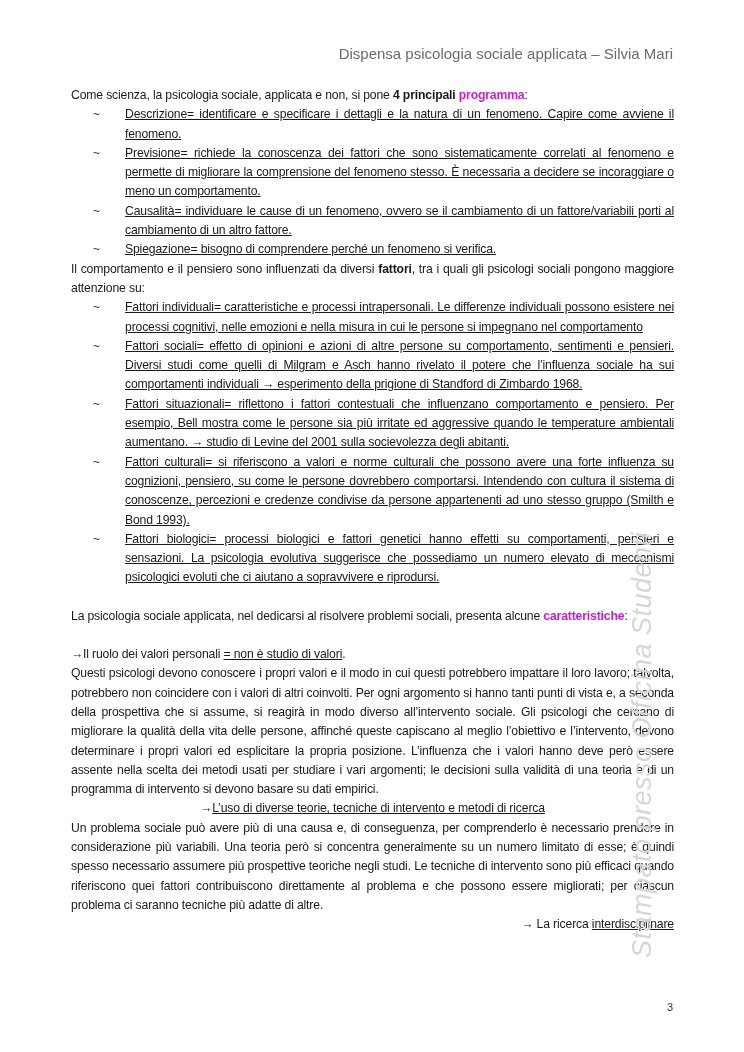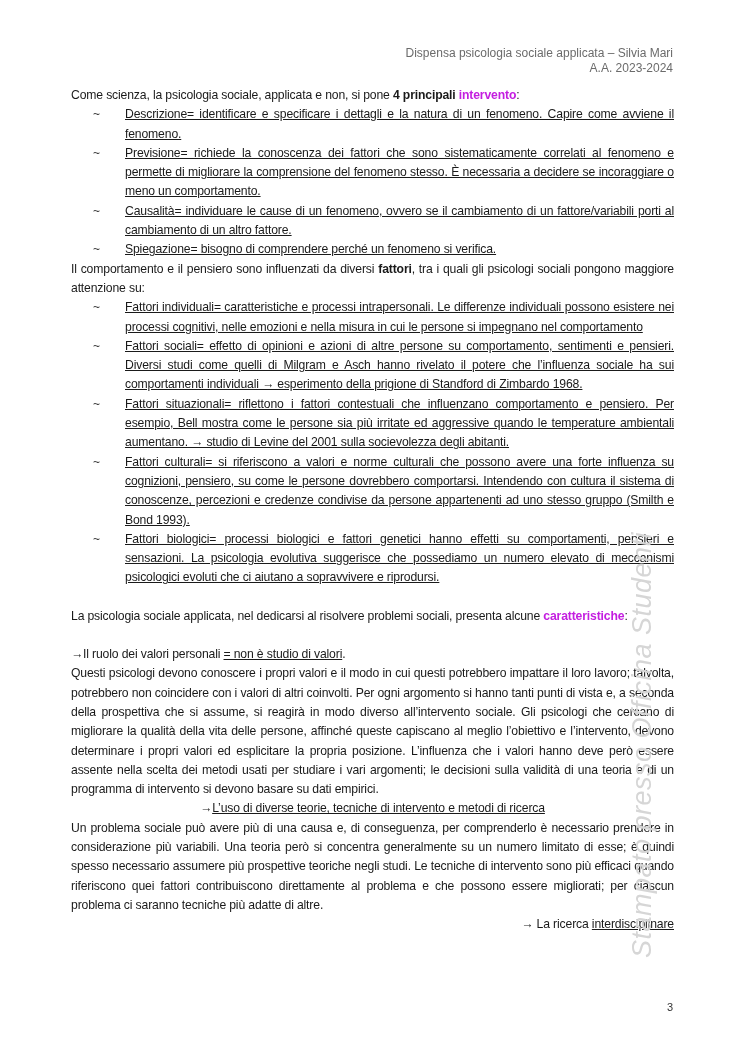--- a/index.html
+++ b/index.html
@@ -1,19 +1,19 @@
 <!DOCTYPE html>
 <html><head>
 <meta charset="utf-8">
 <style>
   html, body { margin: 0; padding: 0; background: #ffffff; }
   body { width: 744px; height: 1052px; position: relative; overflow: hidden;
          font-family: "Liberation Sans", "DejaVu Sans", sans-serif; color: #1a1a1a; }
   .header { position: absolute; right: 71px; top: 46px; text-align: right;
-            font-size: 12px; line-height: 15px; color: #6b6b6b; }
+            font-size: 15px; line-height: 15px; color: #6b6b6b; }
   .content { position: absolute; left: 71px; top: 86px; width: 603px;
              font-size: 12.2px; line-height: 19.3px; text-align: justify; letter-spacing: -0.15px; }
   .content p { margin: 0; }
   ul.tilde { list-style: none; margin: 0; padding: 0 0 0 54px; text-decoration: underline; }
   ul.tilde li { position: relative; }
   ul.tilde li::before { content: "~"; position: absolute; left: -32px; top: 0; font-size: 12px; color: #333; }
   .bold { font-weight: bold; }
   .magenta { color: #c41ee0; font-weight: bold; }
   .u { text-decoration: underline; }
   .gap { height: 19px; }
@@ -21,25 +21,24 @@
   .watermark span { position: absolute; left: 50%; top: 50%; white-space: nowrap;
                     transform: translate(-50%, -50%) rotate(-90deg);
                     font-size: 27px; font-style: italic; color: #d6d6d6; letter-spacing: 0.5px; }
   .pagenum { position: absolute; right: 71px; top: 1001px; font-size: 11px; color: #333; }
 </style>
 </head>
 <body>
 
 <div class="header">
   <div>Dispensa psicologia sociale applicata – Silvia Mari</div>
-  <div>A.A. 2023-2024</div>
 </div>
 
 <div class="content">
-  <p><span>Come scienza, la psicologia sociale, applicata e non, si pone </span><span class="bold">4 principali</span><span> </span><span class="magenta">intervento</span><span>:</span></p>
+  <p><span>Come scienza, la psicologia sociale, applicata e non, si pone </span><span class="bold">4 principali</span><span> </span><span class="magenta">programma</span><span>:</span></p>
   <ul class="tilde">
     <li>Descrizione= identificare e specificare i dettagli e la natura di un fenomeno. Capire come avviene il fenomeno.</li>
     <li>Previsione= richiede la conoscenza dei fattori che sono sistematicamente correlati al fenomeno e permette di migliorare la comprensione del fenomeno stesso. È necessaria a decidere se incoraggiare o meno un comportamento.</li>
     <li>Causalità= individuare le cause di un fenomeno, ovvero se il cambiamento di un fattore/variabili porti al cambiamento di un altro fattore.</li>
     <li>Spiegazione= bisogno di comprendere perché un fenomeno si verifica.</li>
   </ul>
 
   <p><span>Il comportamento e il pensiero sono influenzati da diversi </span><span class="bold">fattori</span><span>, tra i quali gli psicologi sociali pongono maggiore attenzione su:</span></p>
   <ul class="tilde">
     <li>Fattori individuali= caratteristiche e processi intrapersonali. Le differenze individuali possono esistere nei processi cognitivi, nelle emozioni e nella misura in cui le persone si impegnano nel comportamento</li>

